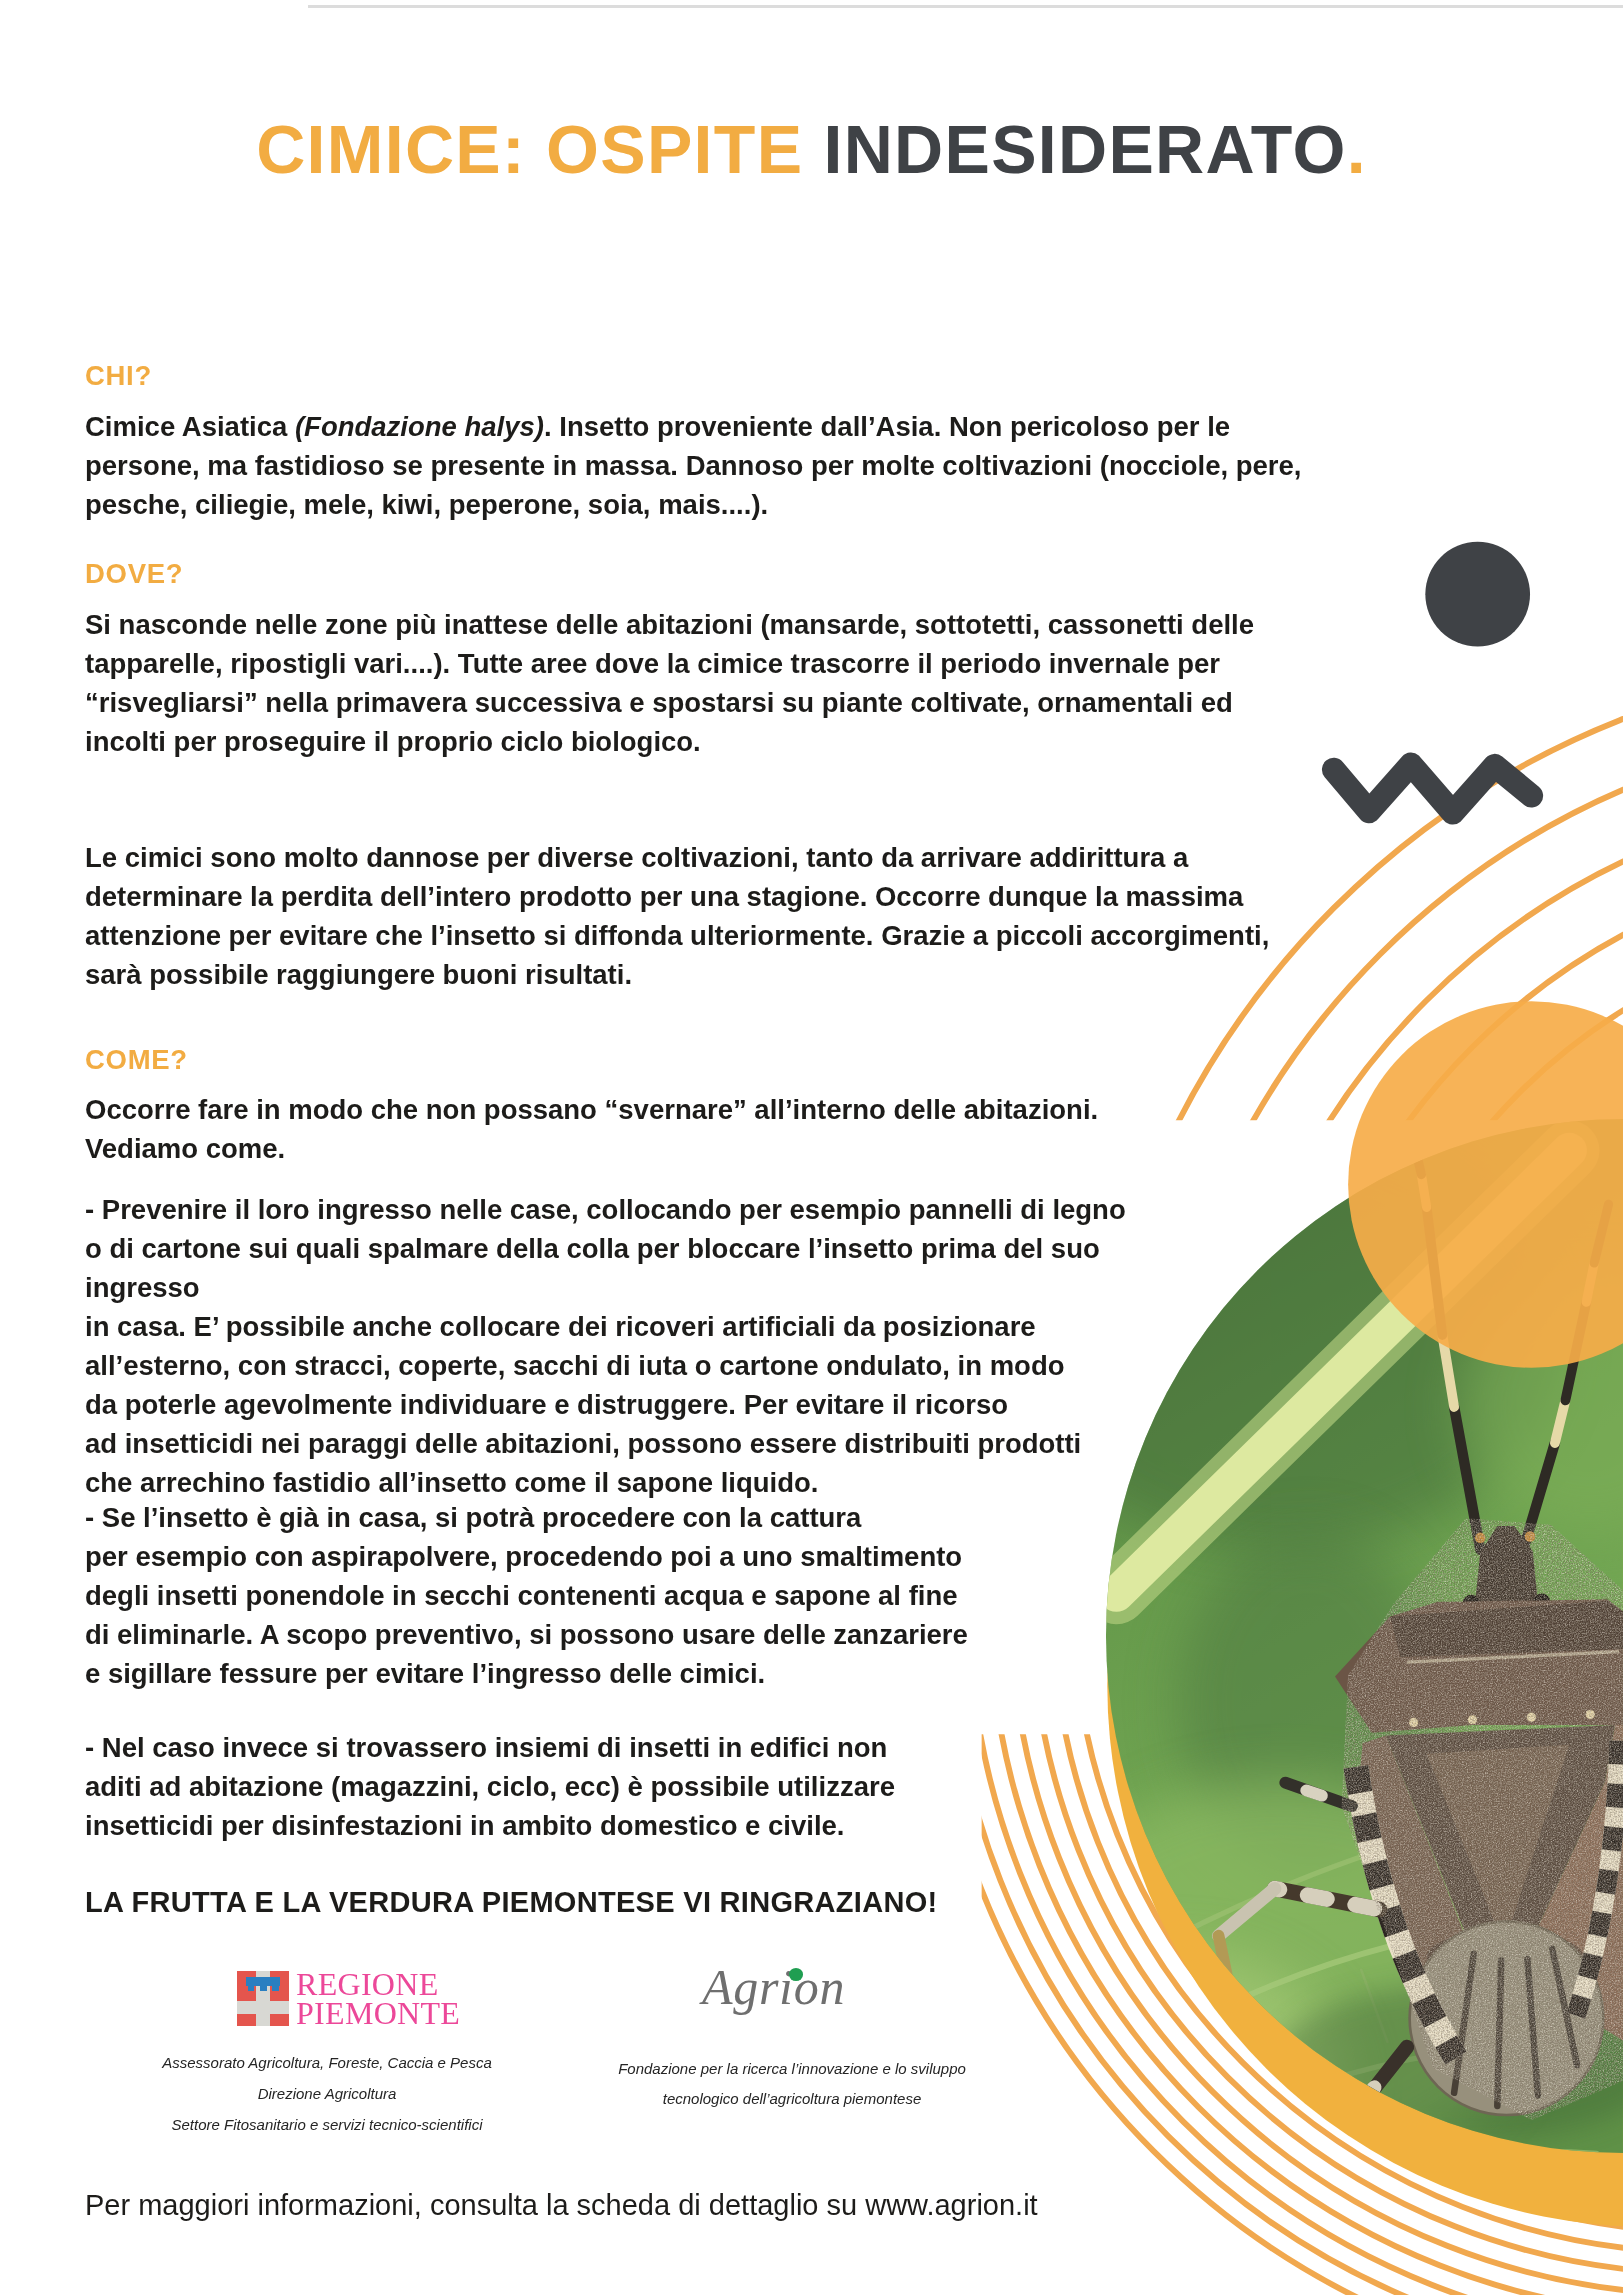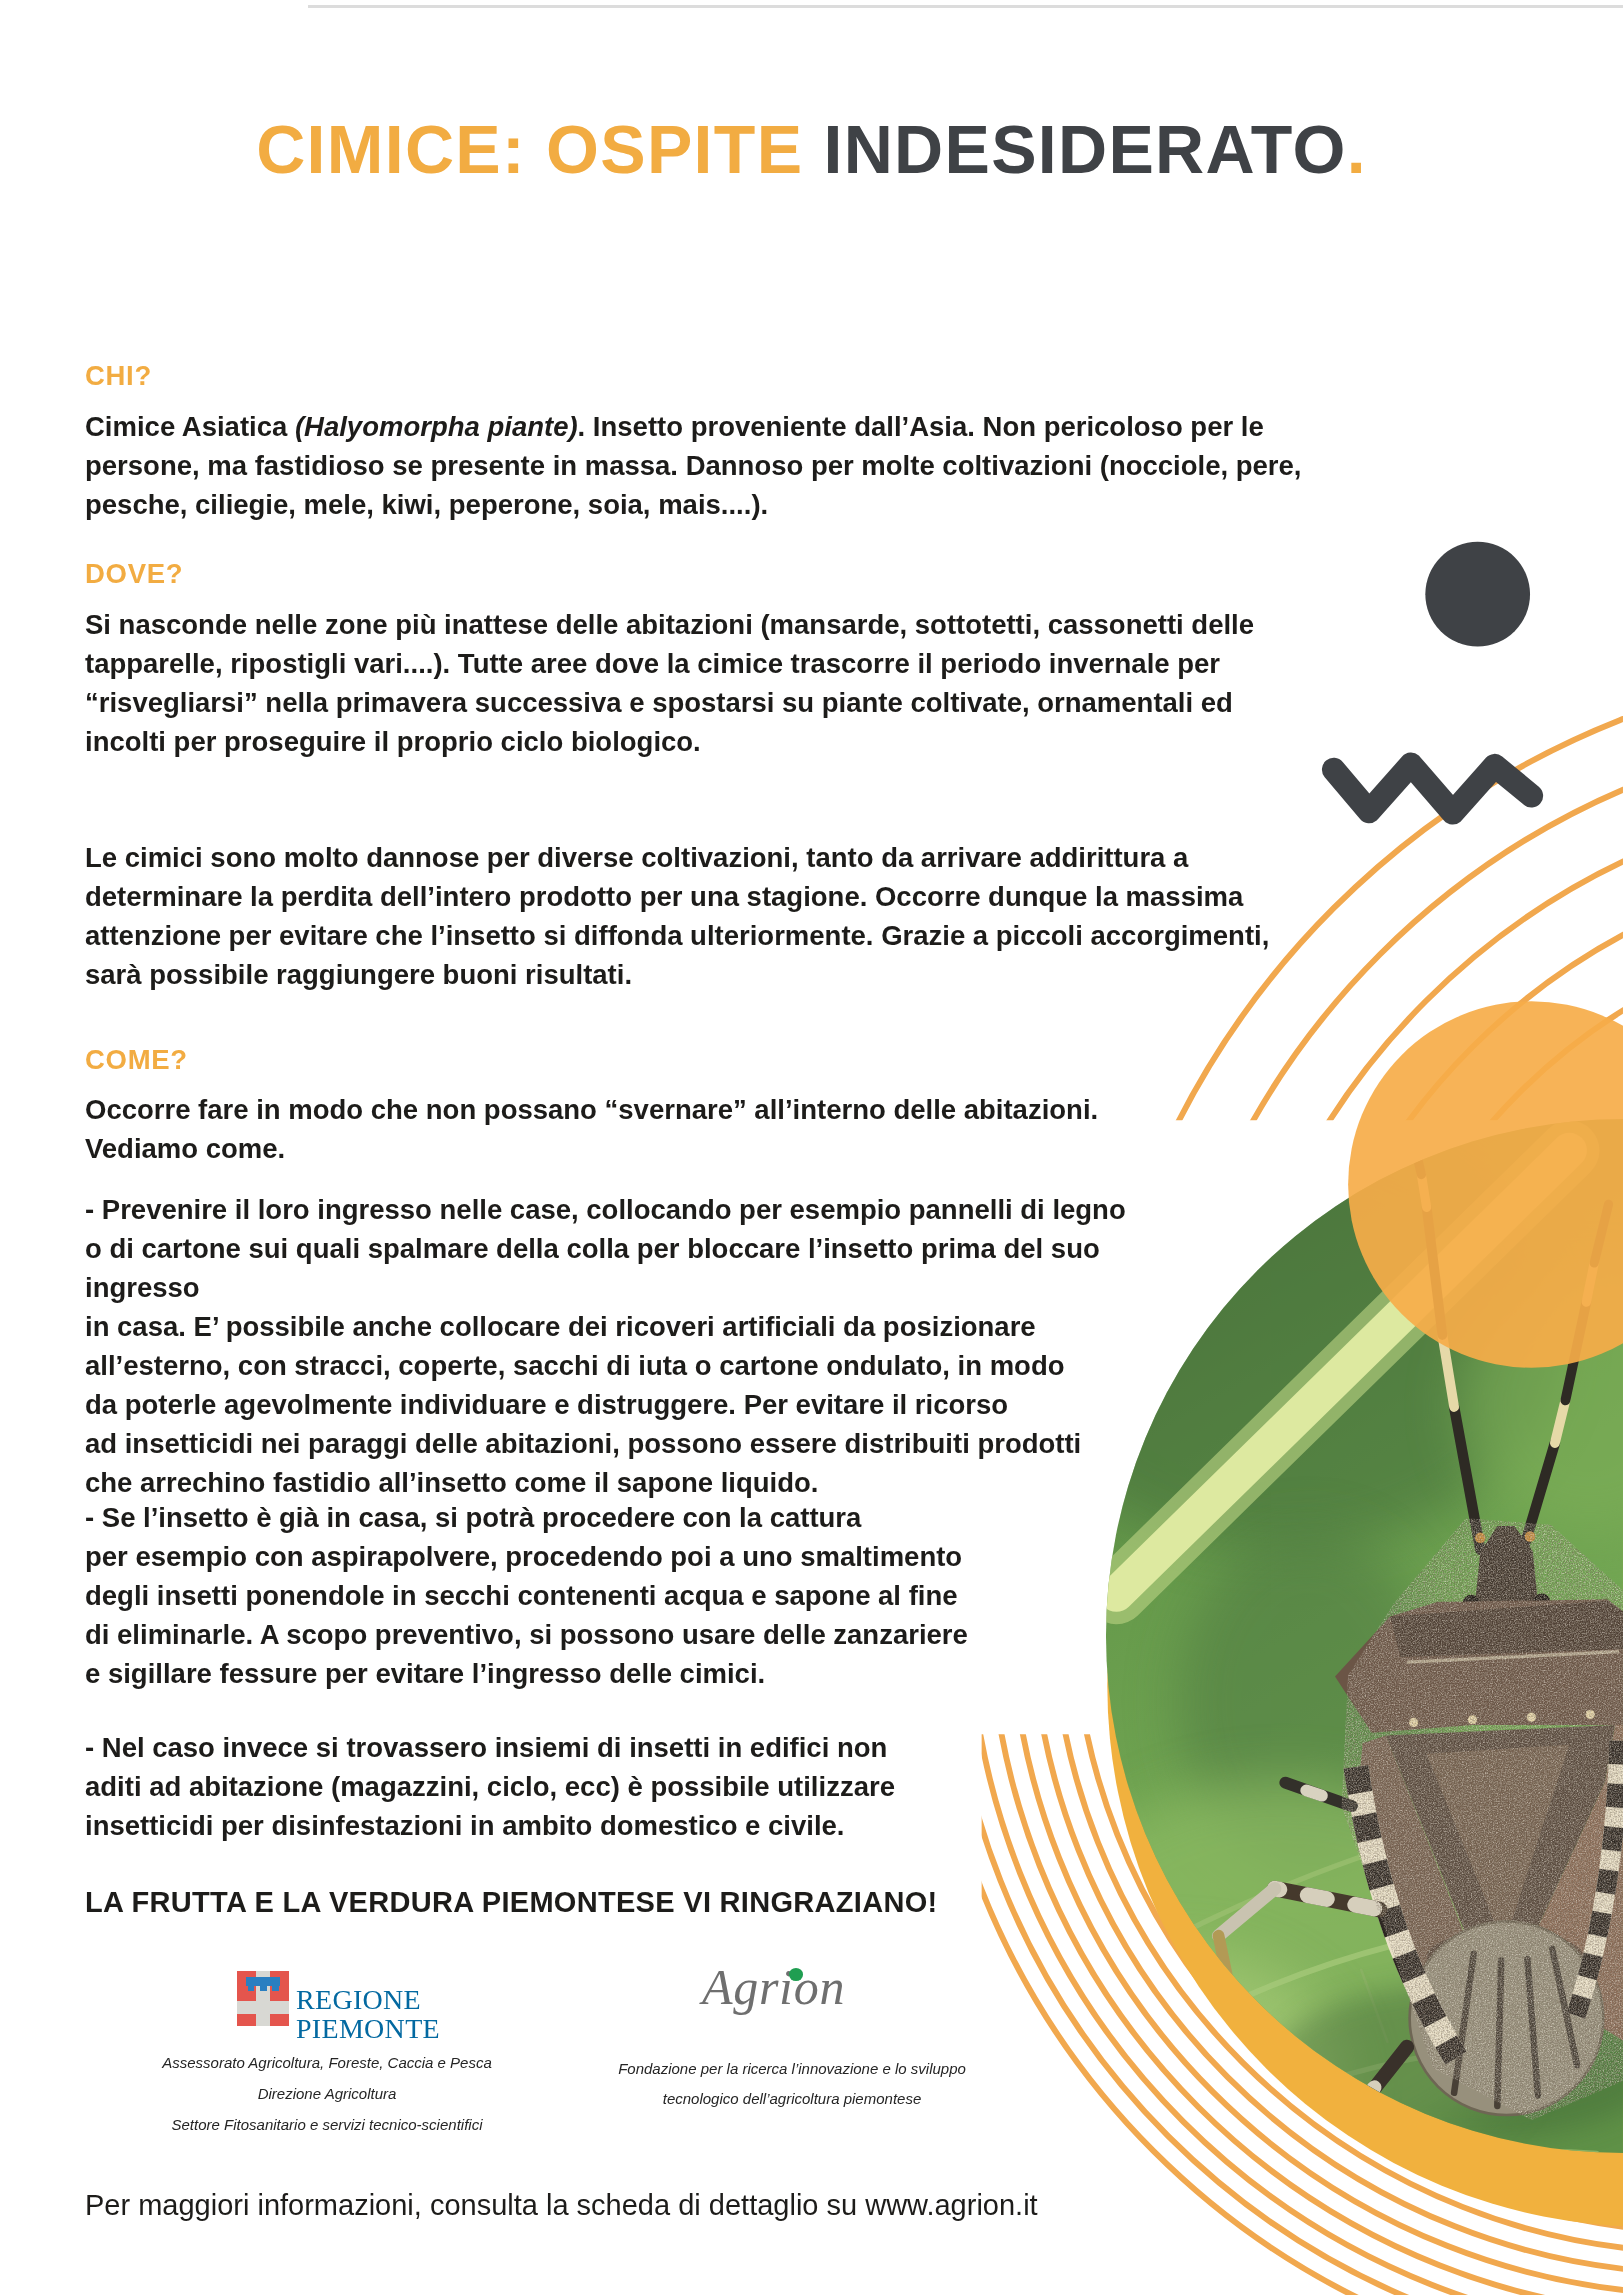--- a/index.html
+++ b/index.html
@@ -24,21 +24,21 @@
   .footer-text { position:absolute; left:85px; top:2189px; font-weight:400; font-size:29px; color:#1d1c1a; }
 
   
   .rp-shield { position:absolute; left:237px; top:1971px; width:52px; height:55px; background:#e4554d; }
   .rp-shield .v { position:absolute; left:19px; top:0; width:14.4px; height:55px; background:#d8d8d3; }
   .rp-shield .h { position:absolute; left:0; top:30px; width:52px; height:13px; background:#d8d8d3; }
   .rp-shield .lambello { position:absolute; left:9.2px; top:5.9px; width:34px; height:9.2px; background:#2a7fc1; }
   .rp-shield .p1,.rp-shield .p2,.rp-shield .p3 { position:absolute; top:15px; width:6.5px; height:5.2px; background:#2a7fc1; }
   .rp-shield .p1{left:10.5px;} .rp-shield .p2{left:23px;} .rp-shield .p3{left:35px;}
   .rp-name { position:absolute; left:296px; top:1970px; font-family:"Liberation Serif", serif;
-    font-size:28px; line-height:29px; color:#0369a1; letter-spacing:0.3px; white-space:pre-line;margin-top:15px; }
+    font-size:32px; line-height:29px; color:#ec4899; letter-spacing:0.3px; white-space:pre-line; }
   .rp-sub { position:absolute; left:111px; top:2047px; width:432px; text-align:center;
     font-style:italic; font-size:15px; line-height:31px; color:#252525; white-space:pre-line; }
 
   
   .agrion-word { position:absolute; left:702px; top:1958px; font-family:"Liberation Serif", serif;
     font-style:italic; font-size:50px; color:#6f6f6f; letter-spacing:0.7px; }
   .agrion-dot { position:absolute; left:789px; top:1968px; width:14.4px; height:13px;
     border-radius:50%; background:#1f9e51; }
   .agrion-sub { position:absolute; left:589px; top:2054px; width:406px; text-align:center;
     font-style:italic; font-size:15px; line-height:30px; color:#252525; white-space:pre-line; }
@@ -209,21 +209,21 @@
 
     <circle cx="2340" cy="1810" r="280" fill="#F6AD49" opacity="0.92"></circle>
 
     <circle cx="2258" cy="908" r="80" fill="#3F4246"></circle>
     <polyline points="2038,1176 2092,1240 2156,1168 2220,1242 2284,1170 2340,1216" fill="none" stroke="#3F4246" stroke-width="36" stroke-linecap="round" stroke-linejoin="round"></polyline>
   </svg>
 
   <div class="title-line" style="top:115px"><span class="c-yellow">CIMICE: OSPITE </span><span class="c-dark">INDESIDERATO</span><span class="c-yellow">.</span></div>
 
   <div class="sec-heading" style="top:361px">CHI?</div>
-  <div class="body-text" style="top:407px"><span>Cimice Asiatica </span><span class="it">(Halyomorpha piante)</span><span>. Insetto proveniente dall’Asia. Non pericoloso per le
+  <div class="body-text" style="top:407px"><span>Cimice Asiatica </span><span class="it">(Fondazione halys)</span><span>. Insetto proveniente dall’Asia. Non pericoloso per le
 persone, ma fastidioso se presente in massa. Dannoso per molte coltivazioni (nocciole, pere,
 pesche, ciliegie, mele, kiwi, peperone, soia, mais....).</span></div>
 
   <div class="sec-heading" style="top:559px">DOVE?</div>
   <div class="body-text" style="top:605px">Si nasconde nelle zone più inattese delle abitazioni (mansarde, sottotetti, cassonetti delle
 tapparelle, ripostigli vari....). Tutte aree dove la cimice trascorre il periodo invernale per
 “risvegliarsi” nella primavera successiva e spostarsi su piante coltivate, ornamentali ed
 incolti per proseguire il proprio ciclo biologico.</div>
 
   <div class="body-text" style="top:838px">Le cimici sono molto dannose per diverse coltivazioni, tanto da arrivare addirittura a

